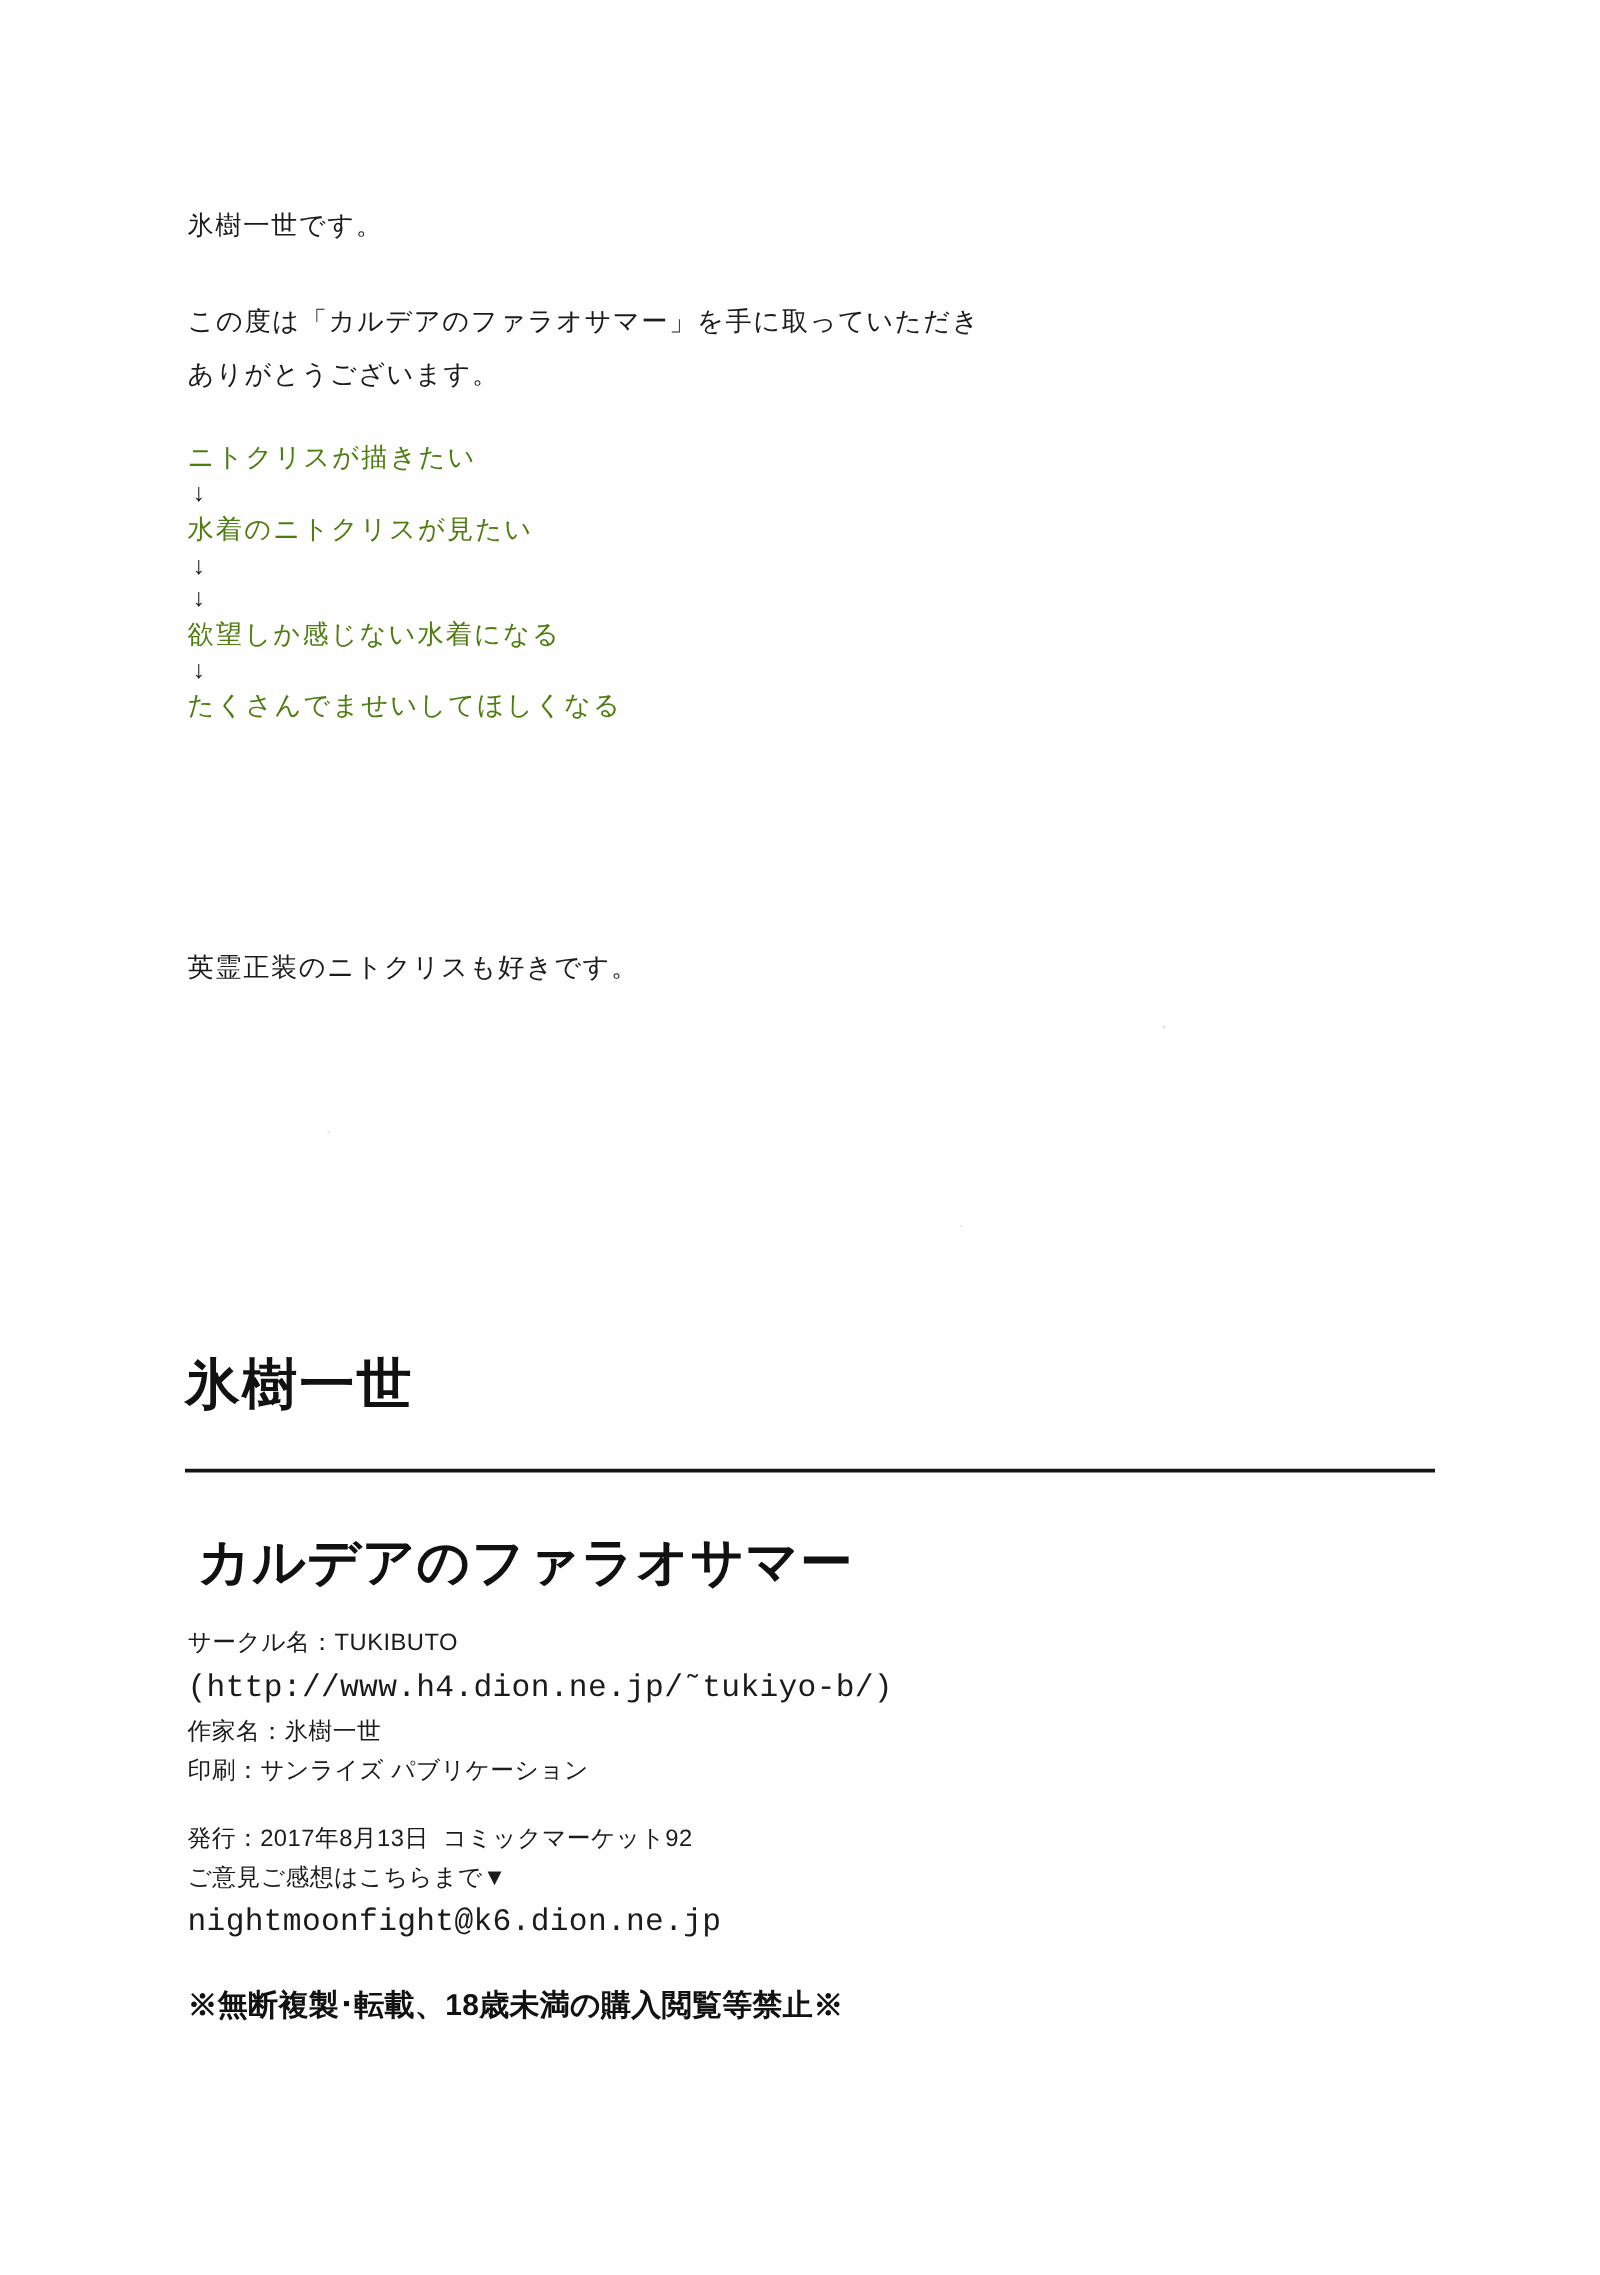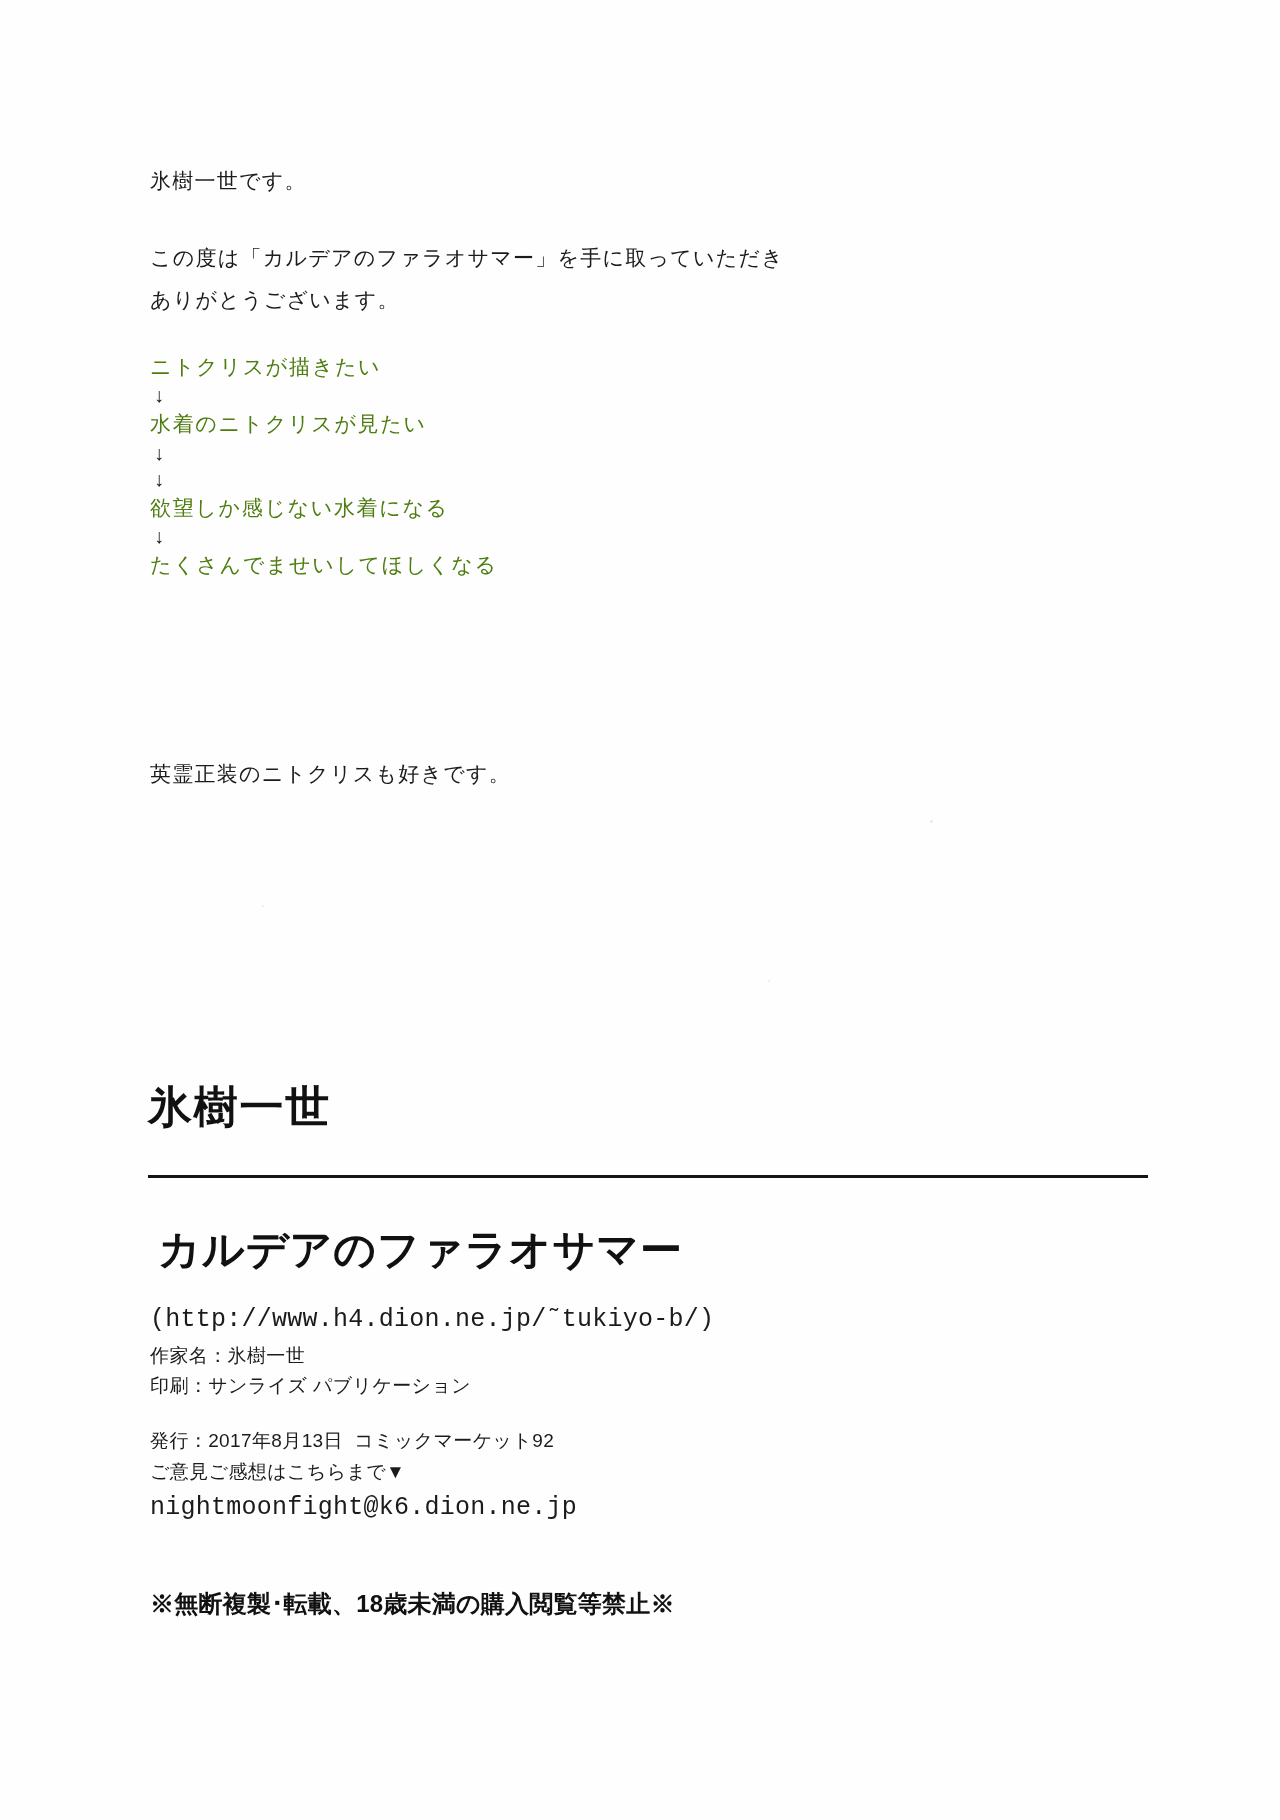--- a/index.html
+++ b/index.html
@@ -163,20 +163,21 @@
   </div>
 
   <div class="aw-tail">英霊正装のニトクリスも好きです。</div>
 
   <div class="author-name">氷樹一世</div>
   <div class="rule"></div>
 
   <div class="work-title">カルデアのファラオサマー</div>
 
   <div class="meta">
+    <div class="meta-line">サークル名：TUKIBUTO</div>
     <div class="meta-line mono">(http://www.h4.dion.ne.jp/˜tukiyo-b/)</div>
     <div class="meta-line">作家名：氷樹一世</div>
     <div class="meta-line">印刷：サンライズ パブリケーション</div>
 
     <div class="meta-gap"></div>
 
     <div class="meta-line">発行：2017年8月13日  コミックマーケット92</div>
     <div class="meta-line">ご意見ご感想はこちらまで▼</div>
     <div class="meta-line mono">nightmoonfight@k6.dion.ne.jp</div>
   </div>

